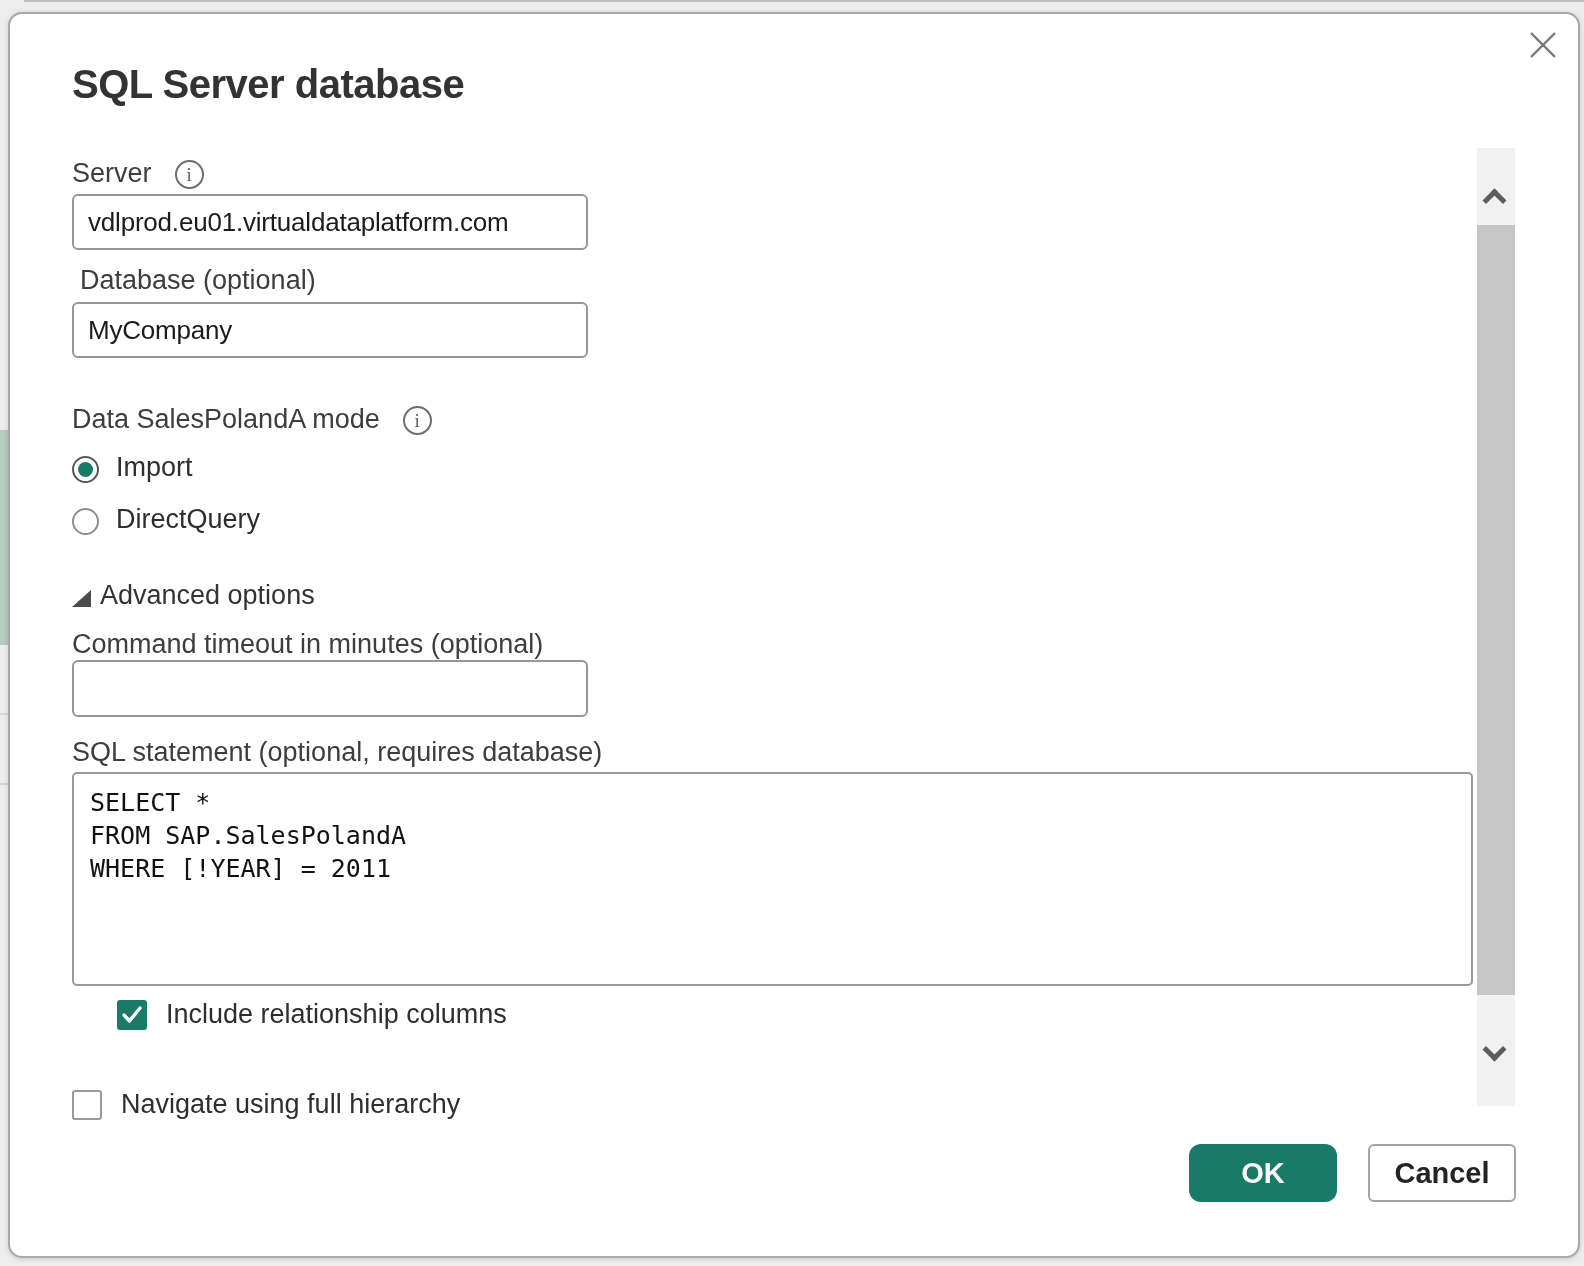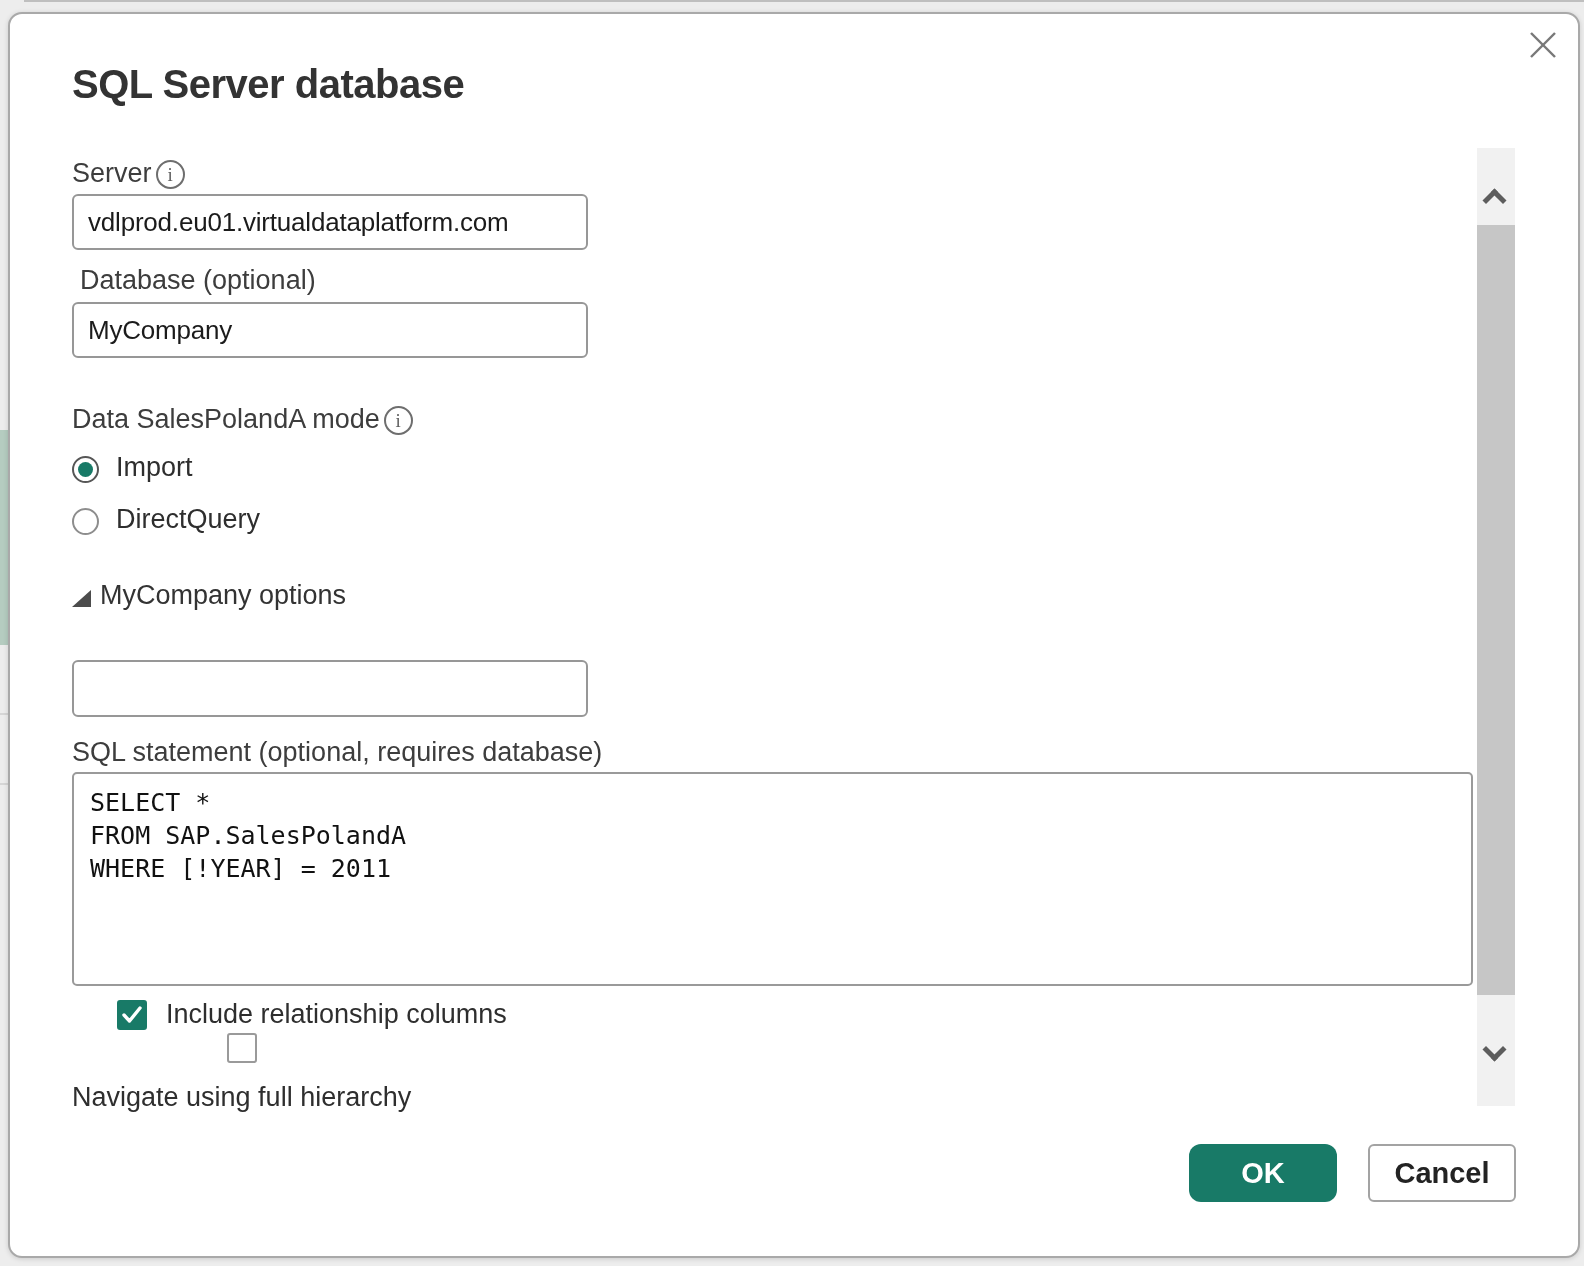--- a/index.html
+++ b/index.html
@@ -18,21 +18,21 @@
     position:absolute; left:8px; top:12px; width:1572px; height:1246px;
     background:#ffffff; border:2px solid #a9a9a9; border-radius:14px;
     box-shadow:0 1px 5px rgba(0,0,0,0.15);
   }
   .close-btn { position:absolute; left:1510px; top:8px; width:46px; height:46px;
     display:flex; align-items:center; justify-content:center; background:transparent; border:none; cursor:pointer; }
 
   .dlg-title { position:absolute; left:62px; top:48px; font-size:40px; font-weight:600;
     color:#333333; letter-spacing:-0.5px; }
 
-  .field-label { position:absolute; font-size:27px; color:#3d3d3d; display:flex; align-items:center; gap:4px; }
+  .field-label { position:absolute; font-size:27px; color:#3d3d3d; display:flex; align-items:center; gap:23px; }
   .info-icon { width:29px; height:29px; border:2px solid #6e6e6e; border-radius:50%;
     display:inline-flex; align-items:center; justify-content:center;
     font-size:19px; color:#5f5f5f; font-family:"Liberation Serif","DejaVu Serif",serif; margin-top:2px; }
 
   .txt-input { position:absolute; left:62px; width:516px; height:56px;
     border:2px solid #979797; border-radius:6px; background:#fff;
     font-family:"Liberation Sans","DejaVu Sans",sans-serif; font-size:26px; color:#1b1b1b;
     padding:9px 14px; letter-spacing:-0.2px; outline:none; }
 
   .radio-row { position:absolute; left:62px; display:flex; align-items:flex-end; gap:17px; cursor:pointer; }
@@ -119,42 +119,45 @@
 
     <div class="radio-row" style="top:490px;">
       <span class="radio">
           <span class="dot"></span>
         </span>
       <span class="radio-label">DirectQuery</span>
     </div>
 
     <div class="advanced-row" style="top:566px;">
       <span class="tri-expand"></span>
-      <span class="advanced-label">MyCompany options</span>
+      <span class="advanced-label">Advanced options</span>
     </div>
 
+    <div class="field-label" style="top:615px; left:62px;">
+      <span>Command timeout in minutes (optional)</span>
+    </div>
     <input class="txt-input" style="top: 646px; height: 57px;" value="">
 
     <div class="field-label" style="top:723px; left:62px;">
       <span>SQL statement (optional, requires database)</span>
     </div>
     <textarea class="sql-area" spellcheck="false" style="">SELECT *
 FROM SAP.SalesPolandA
 WHERE [!YEAR] = 2011</textarea>
 
     <div class="check-row on" style="top:985px;padding-left:45px;">
       <span class="checkbox">
         <svg width="22" height="20" viewBox="0 0 22 20">
           <polyline points="3,10 8.5,16 19,3" fill="none" stroke="#ffffff" stroke-width="3.4" stroke-linecap="round" stroke-linejoin="round"></polyline>
         </svg>
       </span>
       <span class="check-label">Include relationship columns</span>
     </div>
 
-    <div class="check-row" style="top:1019px;flex-direction:column;">
+    <div class="check-row" style="top:1075px;">
       <span class="checkbox">
         <svg width="22" height="20" viewBox="0 0 22 20">
           <polyline points="3,10 8.5,16 19,3" fill="none" stroke="#ffffff" stroke-width="3.4" stroke-linecap="round" stroke-linejoin="round"></polyline>
         </svg>
       </span>
       <span class="check-label">Navigate using full hierarchy</span>
     </div>
 
     <div class="scrollbar">
       <span class="chev chev-up"></span>

